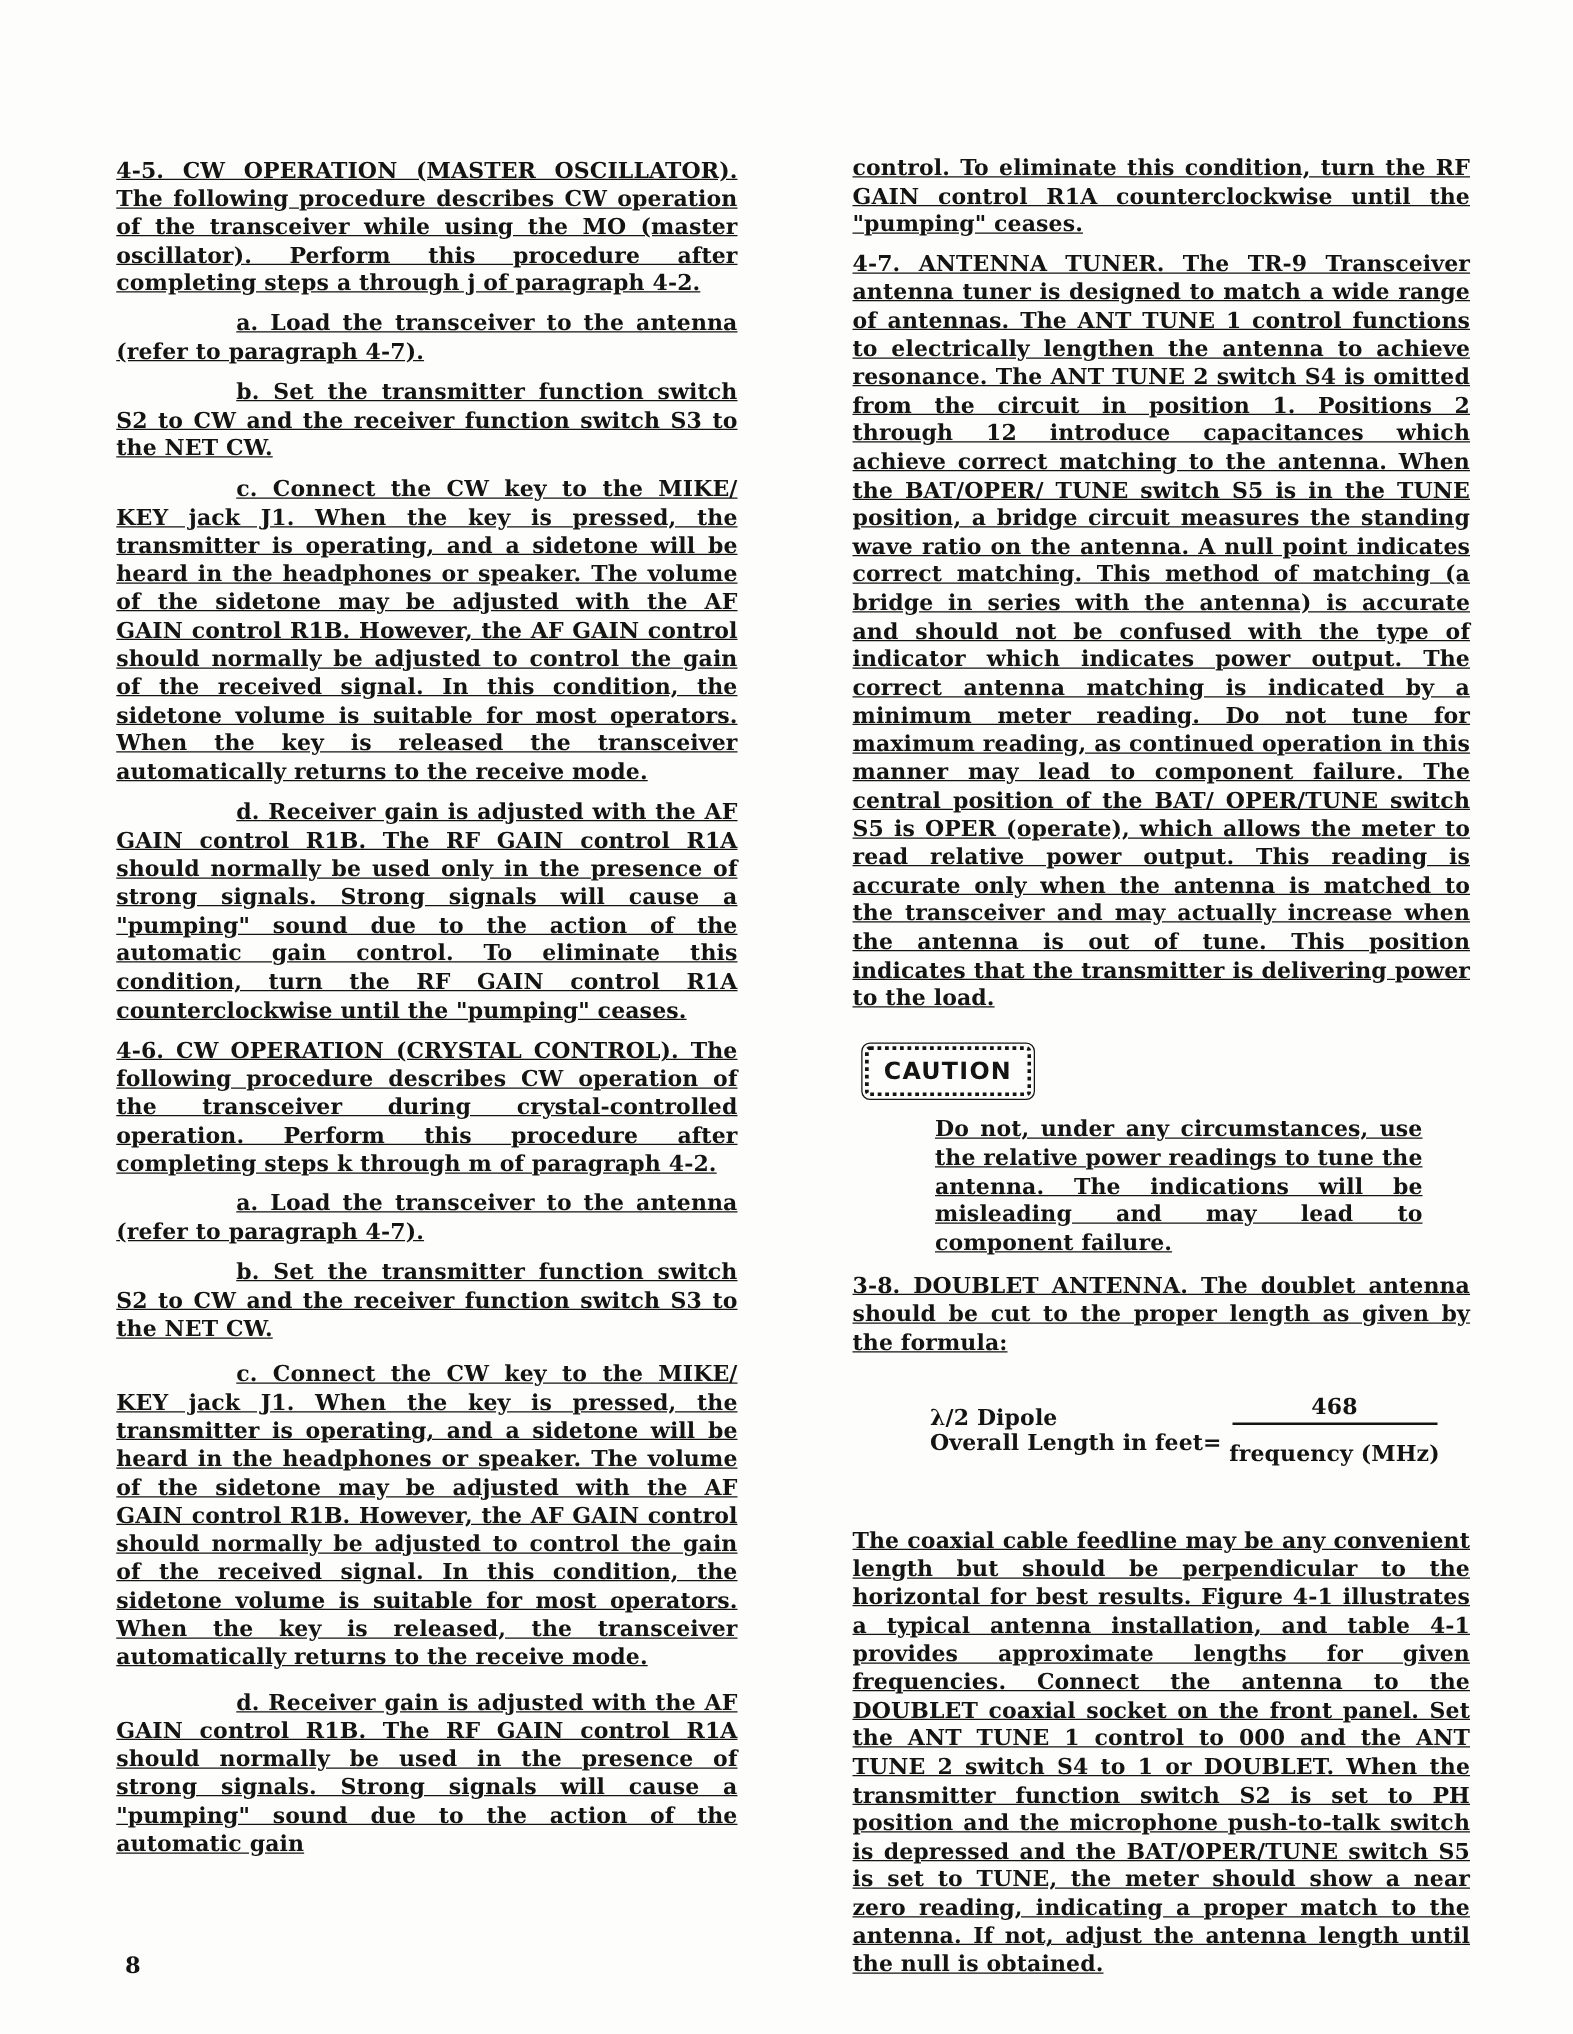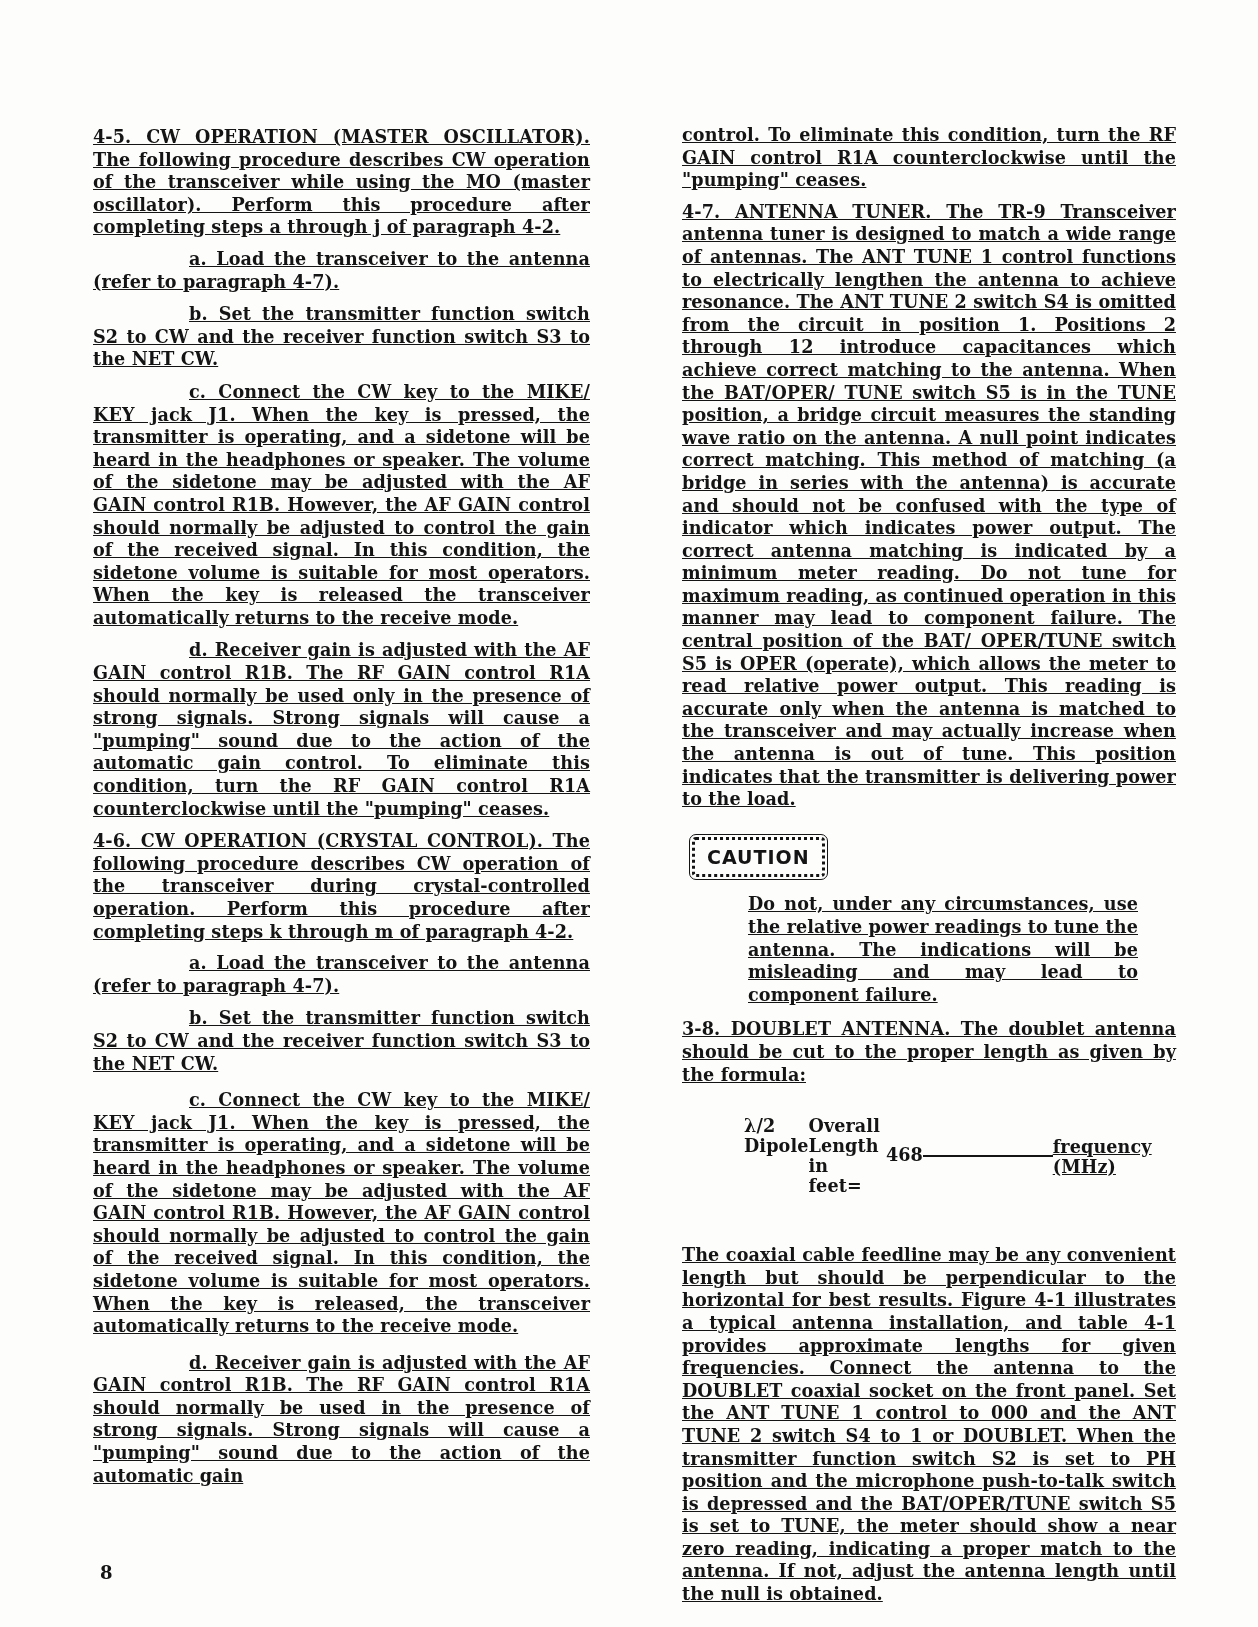--- a/index.html
+++ b/index.html
@@ -24,25 +24,25 @@
       display: inline-block; padding: 6px 12px; margin-left: 10px;
       font-family: "DejaVu Sans", sans-serif; font-weight: bold; font-size: 19px;
       letter-spacing: 1px; border: 3px dotted #141414; border-radius: 4px;
       outline: 1px solid #141414; outline-offset: 2px;
     }
     .caution-text { margin: 0 38px 12px 66px; }
     .formula {
       display: flex; align-items: center; margin: 30px 0 48px 62px;
       line-height: 20px;
     }
-    .formula .lbl { display: flex; flex-direction: row; }
-    .frac { display: flex; align-items: center; margin-left: 6px; }
+    .formula .lbl { display: flex; flex-direction: column; }
+    .frac { display: flex; flex-direction: column; align-items: center; margin-left: 6px; }
     .frac .num { padding: 0 0 2px 0; }
     .frac .bar { width: 164px; height: 2px; background: #141414; }
-    .frac .den { padding-top: 2px; text-decoration: underline; }
+    .frac .den { padding-top: 14px; }
     .page-num {
       position: absolute; left: 100px; top: 1562px;
       font-weight: bold; font-size: 18px;
     }
   </style>
 </head>
 <body>
 
 <div class="col left">
   <p class="para head">4-5. CW OPERATION (MASTER OSCILLATOR). The following procedure describes CW operation of the transceiver while using the MO (master oscillator). Perform this procedure after completing steps a through j of paragraph 4-2.</p>

